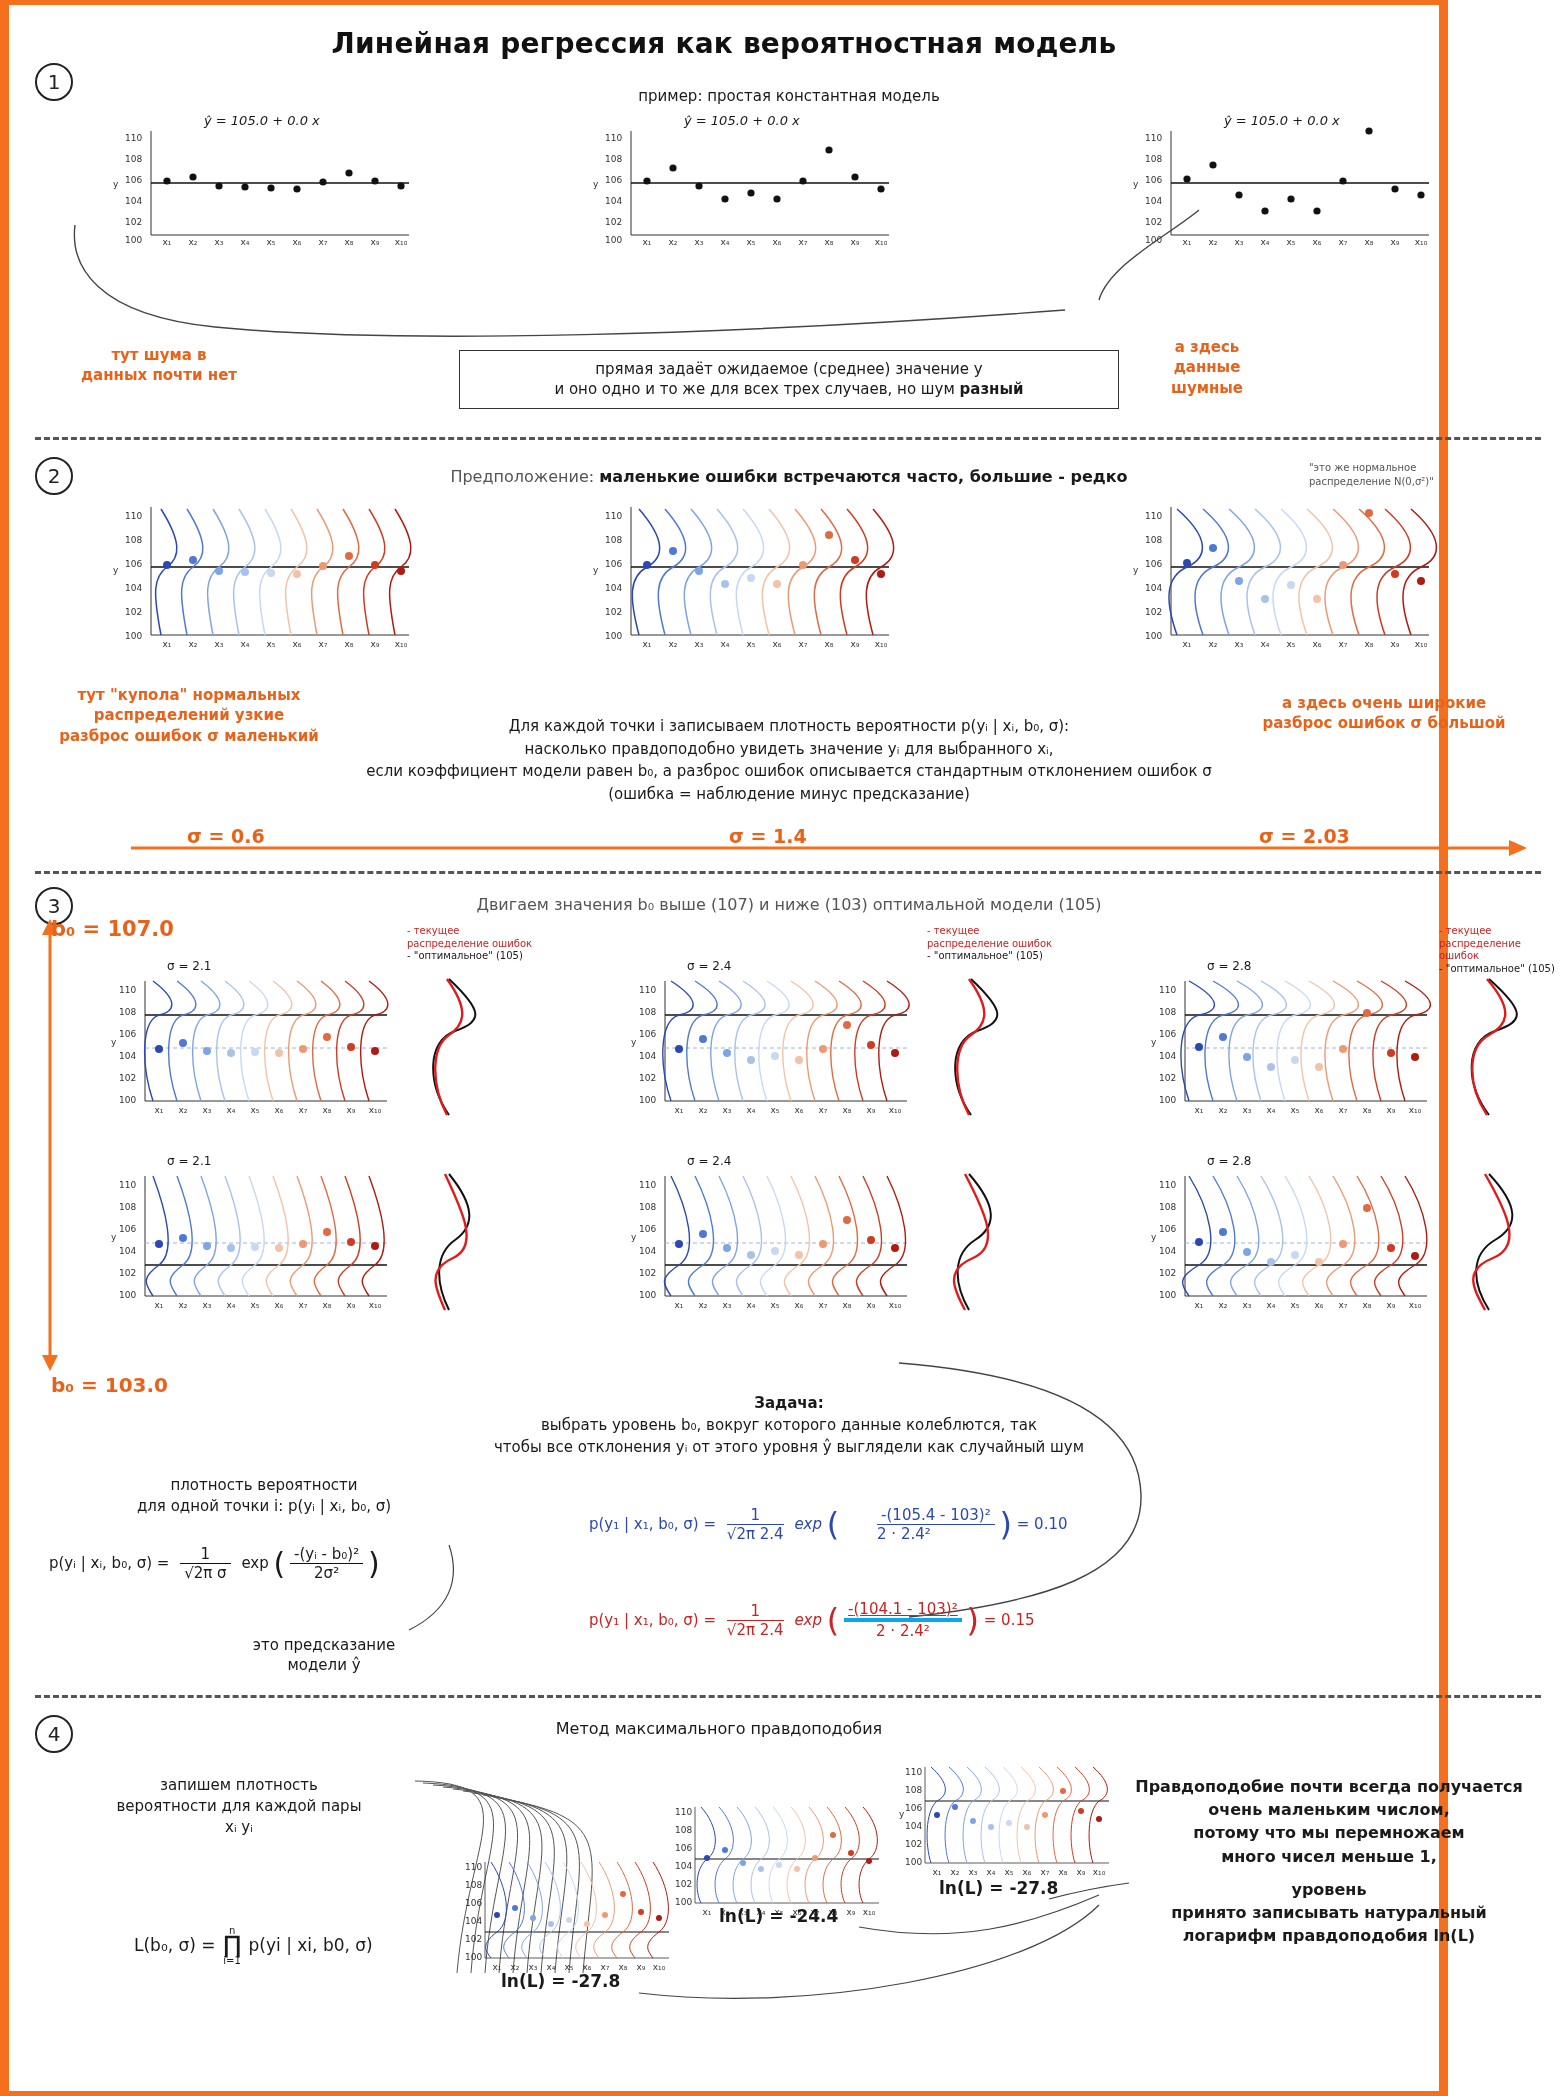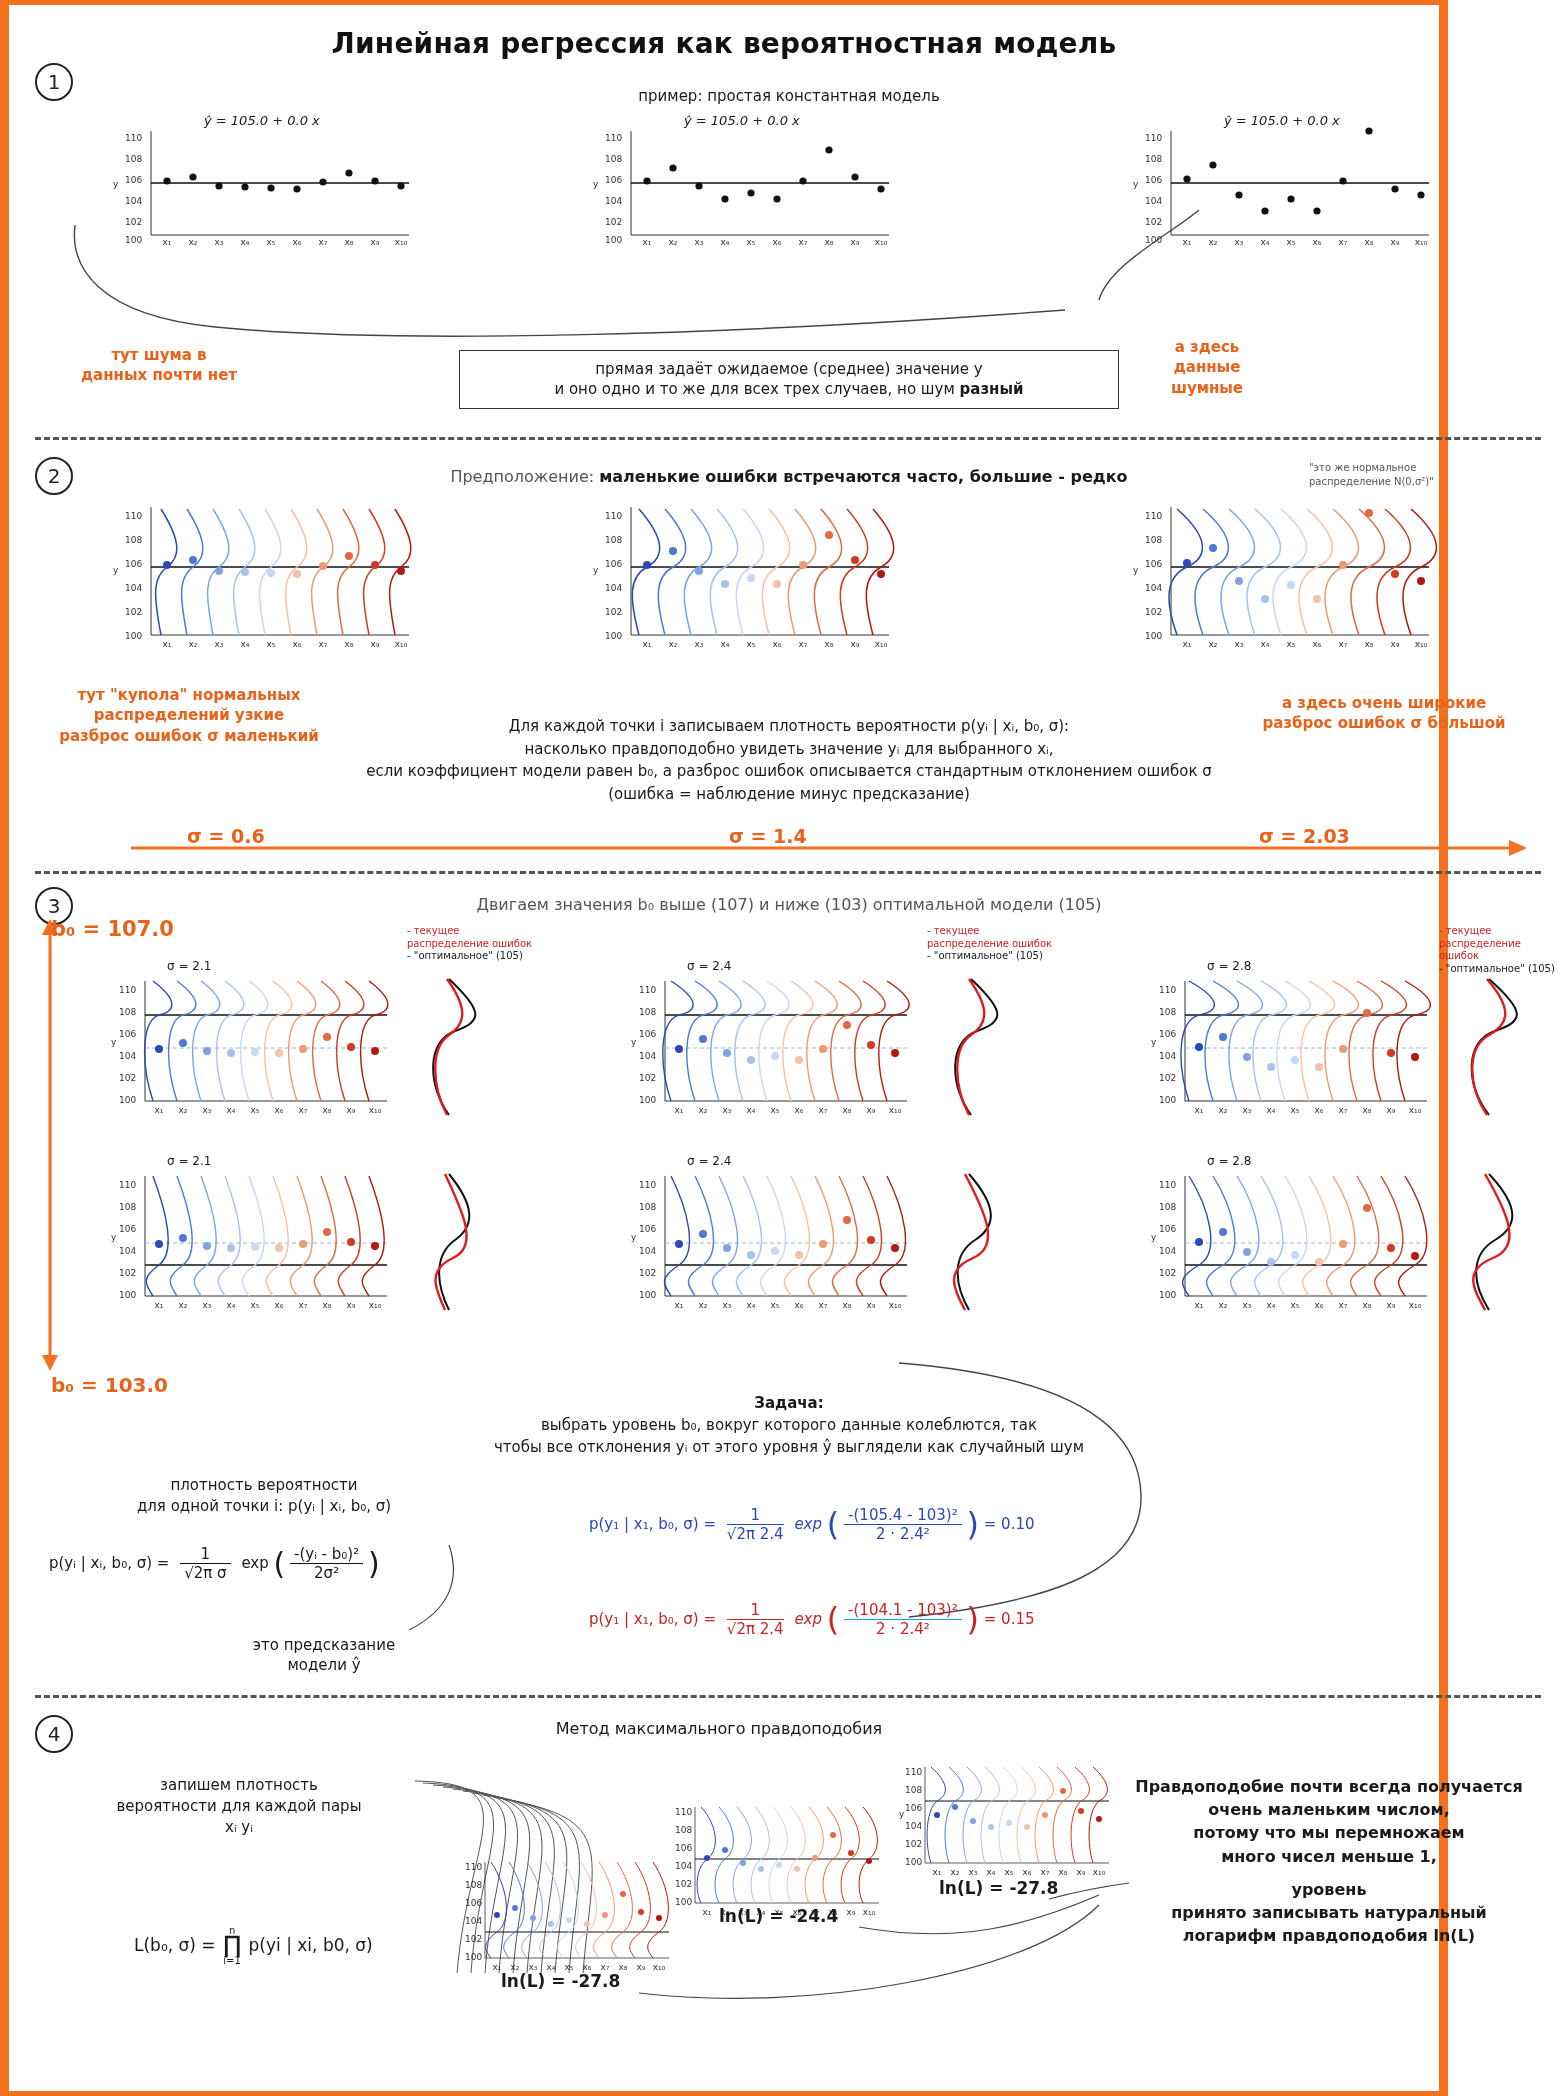--- a/index.html
+++ b/index.html
@@ -800,38 +800,38 @@
   </svg>
 
   <div class="blue" style="position:absolute; left:580px; top:1500px; font-size:15px;">
     <span>p(y₁ | x₁, b₀, σ) =</span>
     <span style="display:inline-block; vertical-align:middle; text-align:center; margin:0 6px;">
       <span style="display:block; border-bottom:1px solid #2b48b5; padding:0 4px;">1</span>
       <span style="display:block;">√<span>2π 2.4</span></span>
     </span>
     <span style="font-style:italic;">exp</span>
     <span style="display:inline-block; vertical-align:middle; font-size:32px;">(</span>
-    <span style="display:inline-block; vertical-align:middle; text-align:center;">
+    <span style="display:inline-block; vertical-align:middle; text-align:left;margin-left:33px;">
       <span style="display:block; border-bottom:1px solid #2b48b5; padding:0 4px;">-<span>(105.4 - 103)²</span></span>
       <span style="display:block;">2 · 2.4²</span>
     </span>
     <span style="display:inline-block; vertical-align:middle; font-size:32px;">)</span>
     <span>= 0.10</span>
   </div>
 
   <div class="red" style="position:absolute; left:580px; top:1595px; font-size:15px;">
     <span>p(y₁ | x₁, b₀, σ) =</span>
     <span style="display:inline-block; vertical-align:middle; text-align:center; margin:0 6px;">
       <span style="display:block; border-bottom:1px solid #cc2222; padding:0 4px;">1</span>
       <span style="display:block;">√<span>2π 2.4</span></span>
     </span>
     <span style="font-style:italic;">exp</span>
     <span style="display:inline-block; vertical-align:middle; font-size:32px;">(</span>
     <span style="display:inline-block; vertical-align:middle; text-align:center;">
-      <span style="display:block; border-bottom:1px solid #0ea5e9; padding:0 4px;">-<span>(104.1 - 103)²</span></span>
+      <span style="display:block; border-bottom:4px solid #0ea5e9; padding:0 4px;text-decoration:underline;">-<span>(104.1 - 103)²</span></span>
       <span style="display:block;">2 · 2.4²</span>
     </span>
     <span style="display:inline-block; vertical-align:middle; font-size:32px;">)</span>
     <span>= 0.15</span>
   </div>
 
   <div class="divider" style="top:1690px;"></div>
 
   <div class="step-num" style="left:26px; top:1710px;">4</div>
   <div class="hdr" style="left:400px; top:1714px; width:620px; font-size:16px;">Метод максимального правдоподобия</div>

